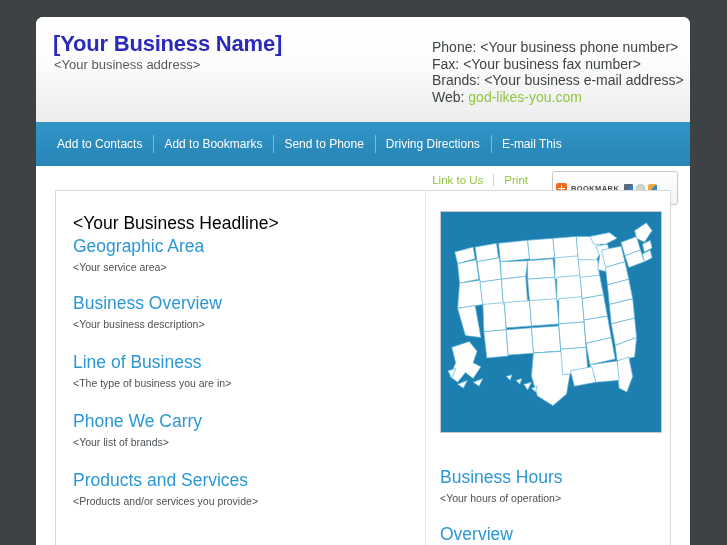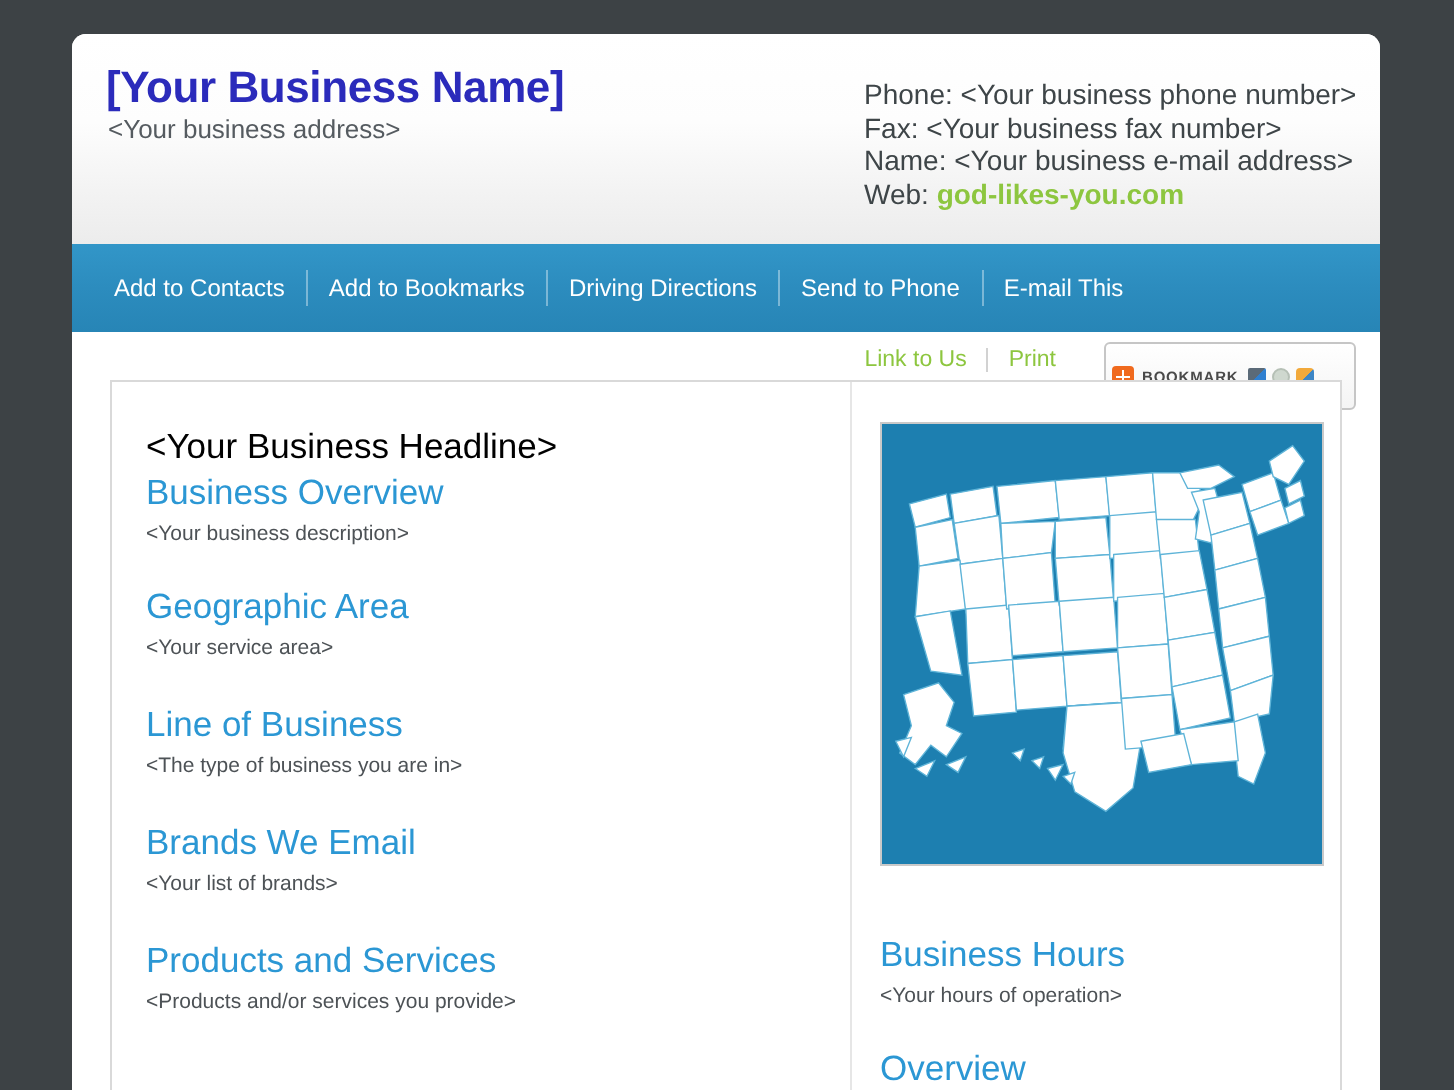--- a/index.html
+++ b/index.html
@@ -57,21 +57,20 @@
     top: 22px;
     font-size: 14px;
     color: #3e4548;
     line-height: 16.6px;
   }
   .contact .row { white-space: nowrap; }
   .contact .lbl { color: #3e4548; }
   .weblink {
     color: #8dc63f;
     text-decoration: none;
-    font-weight: bold;
   }
 
   
   .navbar {
     position: relative;
     height: 44px;
     background: linear-gradient(to bottom, #3296c8 0%, #2c8cbe 50%, #2785b6 100%);
     display: flex;
     align-items: center;
     padding-left: 10px;
@@ -246,35 +245,35 @@
     <div class="contact">
       <div class="row">
         <span class="lbl">Phone:</span>
         <span>&lt;Your business phone number&gt;</span>
       </div>
       <div class="row">
         <span class="lbl">Fax:</span>
         <span>&lt;Your business fax number&gt;</span>
       </div>
       <div class="row">
-        <span class="lbl">Name:</span>
+        <span class="lbl">Brands:</span>
         <span>&lt;Your business e-mail address&gt;</span>
       </div>
       <div class="row">
         <span class="lbl">Web:</span>
         <a class="weblink" href="#">god-likes-you.com</a>
       </div>
     </div>
   </div>
 
   <div class="navbar">
     <a class="nav-item" href="#">Add to Contacts</a>
     <a class="nav-item" href="#">Add to Bookmarks</a>
+    <a class="nav-item" href="#">Send to Phone</a>
     <a class="nav-item" href="#">Driving Directions</a>
-    <a class="nav-item" href="#">Send to Phone</a>
     <a class="nav-item" href="#">E-mail This</a>
   </div>
 
   <div class="utility">
     <div class="util-links">
       <a href="#">Link to Us</a>
       <span class="sep"></span>
       <a href="#">Print</a>
     </div>
 
@@ -290,36 +289,36 @@
     </div>
   </div>
 
   <div class="content-box">
     <div class="cols">
 
       <div class="col-left">
         <h1 class="headline">&lt;Your Business Headline&gt;</h1>
 
         <div class="block">
+          <h2 class="section">Geographic Area</h2>
+          <p class="section-body">&lt;Your service area&gt;</p>
+        </div>
+
+        <div class="block">
           <h2 class="section">Business Overview</h2>
           <p class="section-body">&lt;Your business description&gt;</p>
-        </div>
-
-        <div class="block">
-          <h2 class="section">Geographic Area</h2>
-          <p class="section-body">&lt;Your service area&gt;</p>
         </div>
 
         <div class="block">
           <h2 class="section">Line of Business</h2>
           <p class="section-body">&lt;The type of business you are in&gt;</p>
         </div>
 
         <div class="block">
-          <h2 class="section">Brands We Email</h2>
+          <h2 class="section">Phone We Carry</h2>
           <p class="section-body">&lt;Your list of brands&gt;</p>
         </div>
 
         <div class="block">
           <h2 class="section">Products and Services</h2>
           <p class="section-body">&lt;Products and/or services you provide&gt;</p>
         </div>
       </div>
 
       <div class="col-right">

